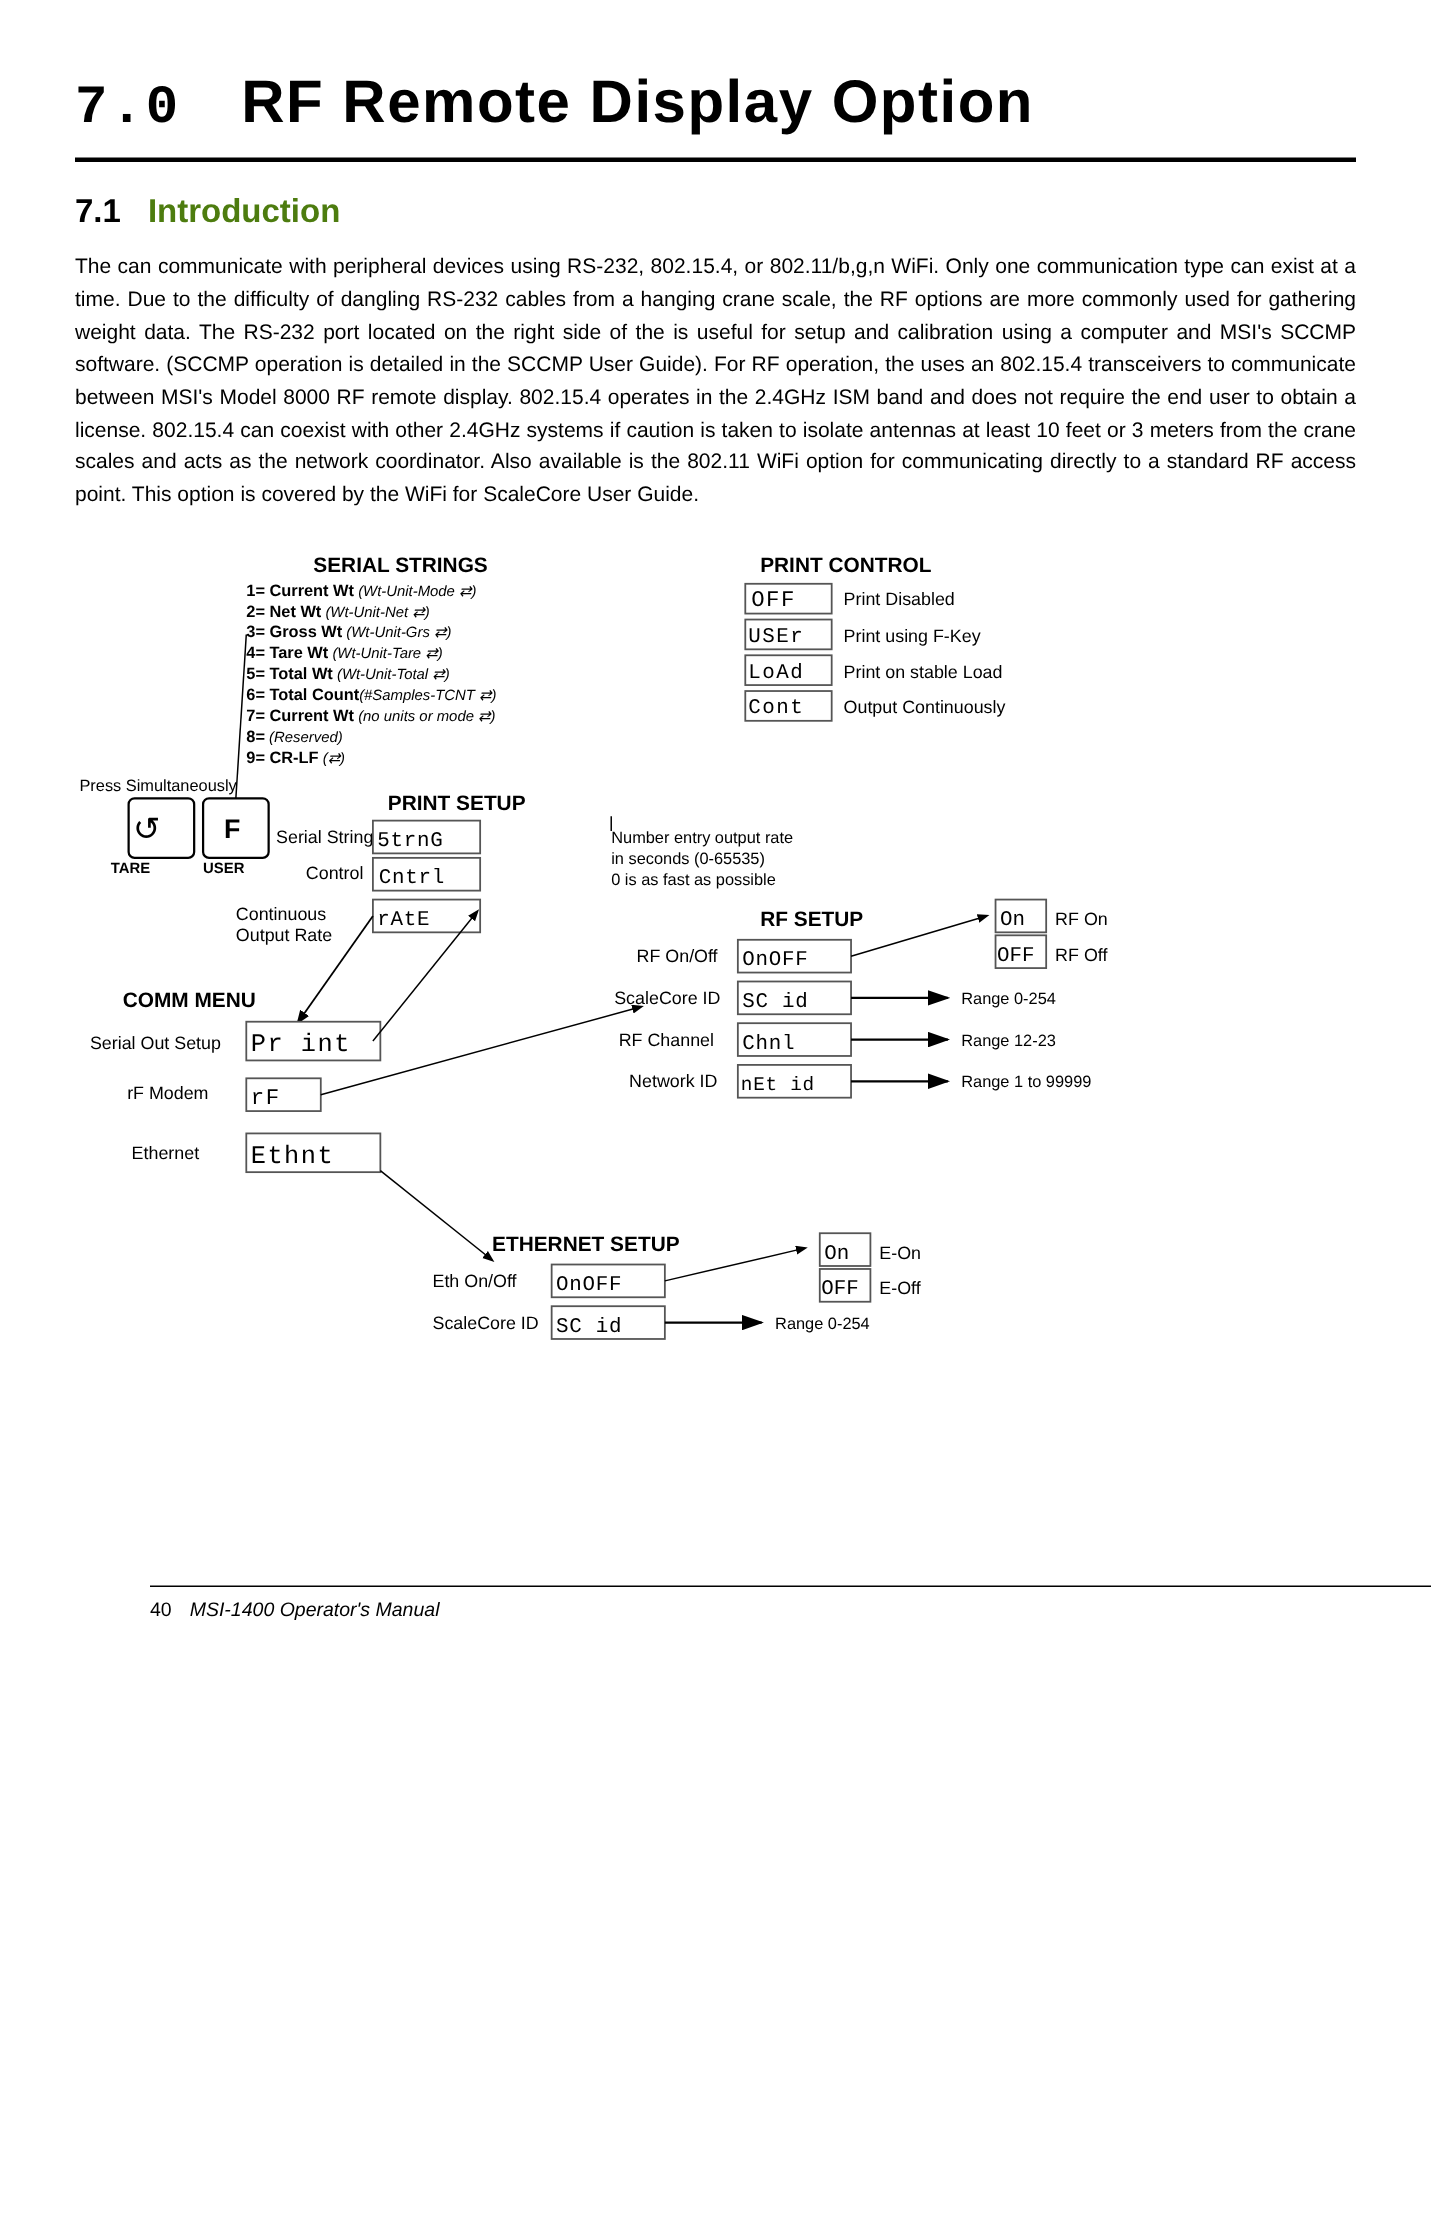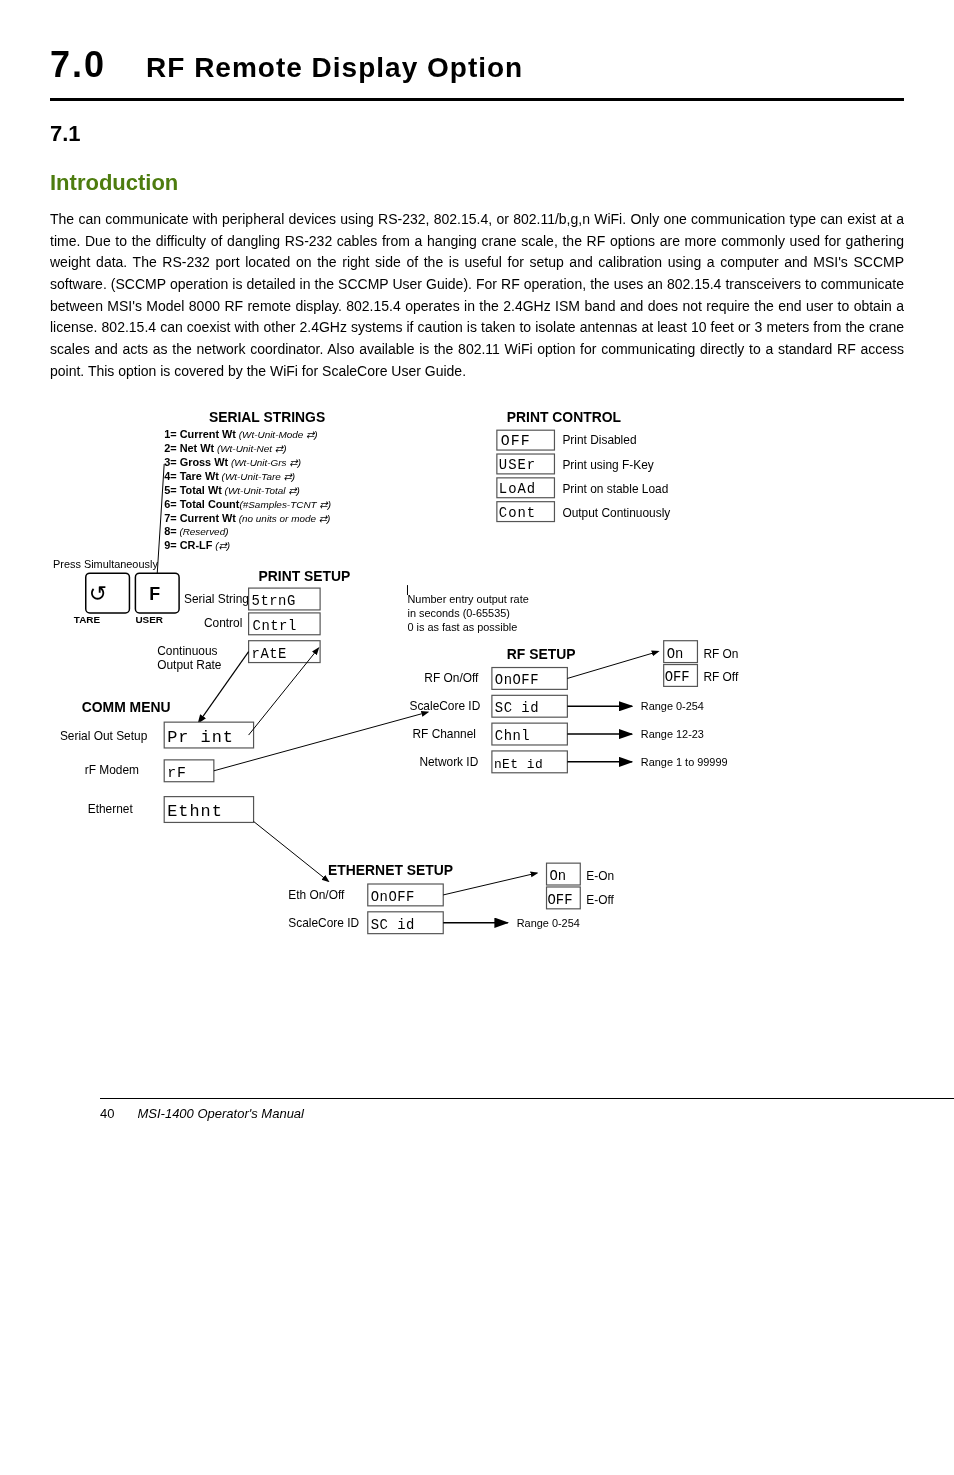--- a/index.html
+++ b/index.html
@@ -17,35 +17,34 @@
       display: flex;
       align-items: baseline;
       gap: 40px;
       border-bottom: 3px solid #000;
       padding-bottom: 8px;
       margin-bottom: 18px;
     }
     .page-header .section-num {
       font-size: 36px;
       font-weight: 900;
-      font-family: Liberation Sans, sans-serif;
+      font-family: Liberation Mono, monospace;
       letter-spacing: 2px;
     }
     .page-header .section-title {
-      font-size: 28px;
+      font-size: 40px;
       font-weight: 900;
       font-family: Arial Black, Arial, sans-serif;
       letter-spacing: 1px;
     }
     .subsection-header {
       display: flex;
-      align-items: flex-start;
+      align-items: flex-end;
       gap: 18px;
       margin-bottom: 10px;
-      flex-direction: column;
     }
     .subsection-num {
       font-size: 22px;
       font-weight: 900;
       font-family: Arial Black, Arial, sans-serif;
       color: #000;
     }
     .subsection-title {
       font-size: 22px;
       font-weight: 900;
@@ -263,16 +262,16 @@
           <path d="M0,0 L0,6 L8,3 z" fill="#000"></path>
         </marker>
         <marker id="arrowhead" markerWidth="10" markerHeight="7" refX="9" refY="3.5" orient="auto">
           <polygon points="0 0, 10 3.5, 0 7" fill="#000"></polygon>
         </marker>
       </defs>
     </svg>
   </div>
 </div>
 
-<div class="page-footer" style="position: relative; margin-top: 40px; border-top: 1px solid #000; padding-top: 6px; display: flex; gap: 23px;">
+<div class="page-footer" style="position: relative; margin-top: 40px; border-top: 1px solid #000; padding-top: 6px; display: flex; gap: 12px;">
   <span class="page-num">40</span>
   <span class="manual-title">MSI-1400 Operator's Manual</span>
 </div>
 
 </body></html>

